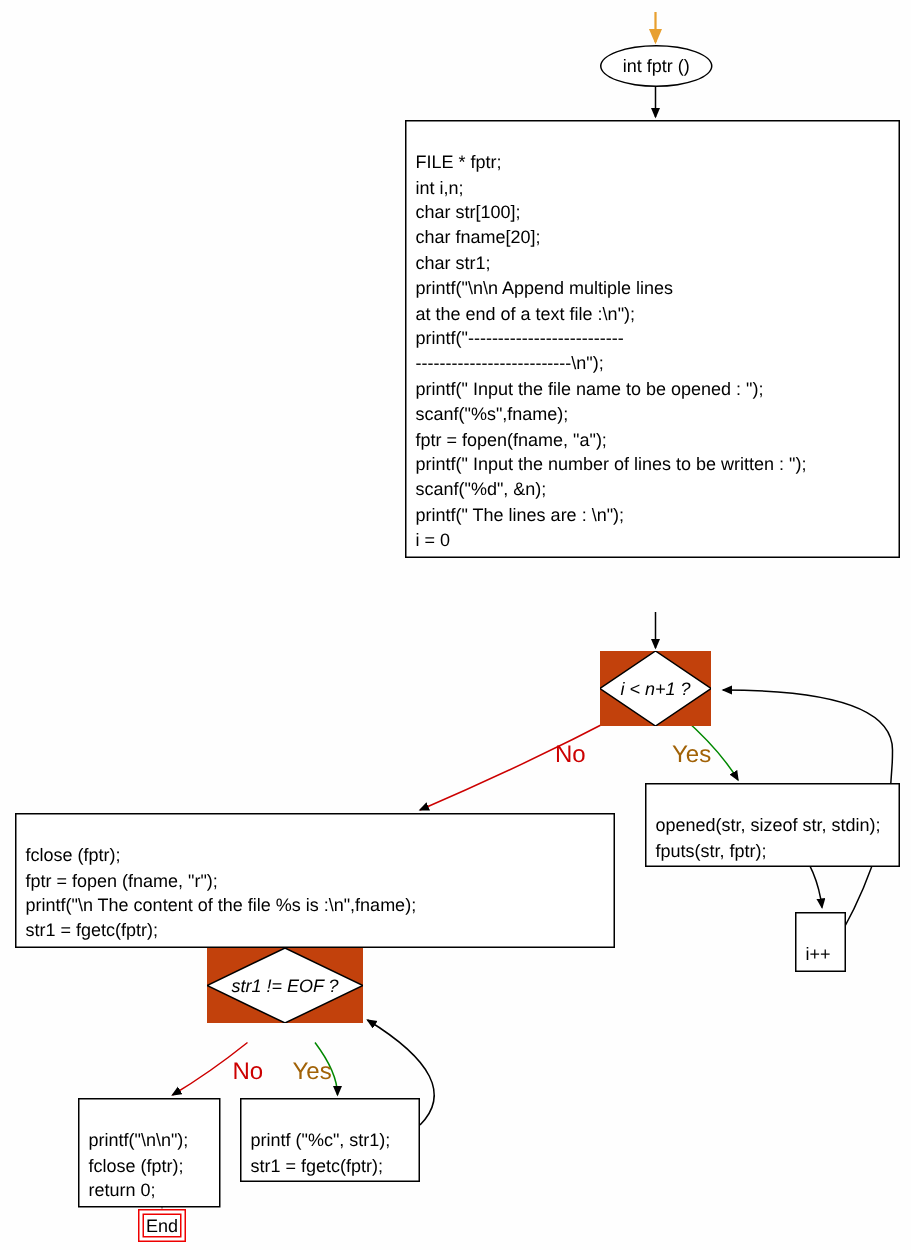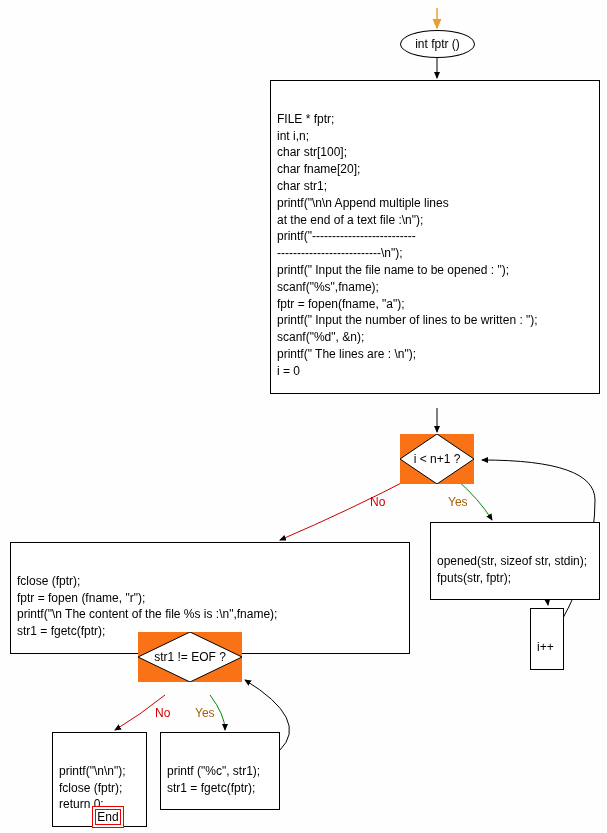--- a/index.html
+++ b/index.html
@@ -12,36 +12,37 @@
       height: 833px;
       background: #fefefe;
       font-family: Arial, sans-serif;
       font-size: 12px;
       position: relative;
     }
     .node-box {
       position: absolute;
       background: #fff;
       border: 1px solid #000;
-      padding: 13px 6px;
+      padding: 2px 6px;
       white-space: pre-line;
       line-height: 1.4;
     }
     .ellipse {
       position: absolute;
       border: 1px solid #000;
       border-radius: 50%;
       background: #fff;
       display: flex;
       align-items: center;
       justify-content: center;
     }
     .diamond {
       position: absolute;
-      background: #f97316;
+      background: #c2410c;
+      font-style: italic;
     }
     .diamond-text {
       position: absolute;
       top: 50%;
       left: 50%;
       transform: translate(-50%, -50%);
       white-space: nowrap;
       z-index: 2;
     }
     .end-box {
@@ -56,21 +57,21 @@
       content: '';
       position: absolute;
       top: 2px;
       left: 2px;
       right: 2px;
       bottom: 2px;
       border: 1px solid #e00;
     }
     .edge-label {
       position: absolute;
-      font-size: 12px;
+      font-size: 16px;
       background: transparent;
     }
     .label-no { color: #c00; }
     .label-yes { color: #a16207; }
     svg {
       position: absolute;
       top: 0;
       left: 0;
       pointer-events: none;
     }

